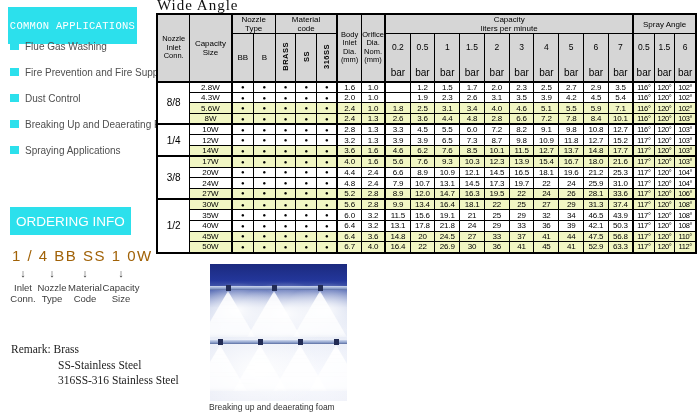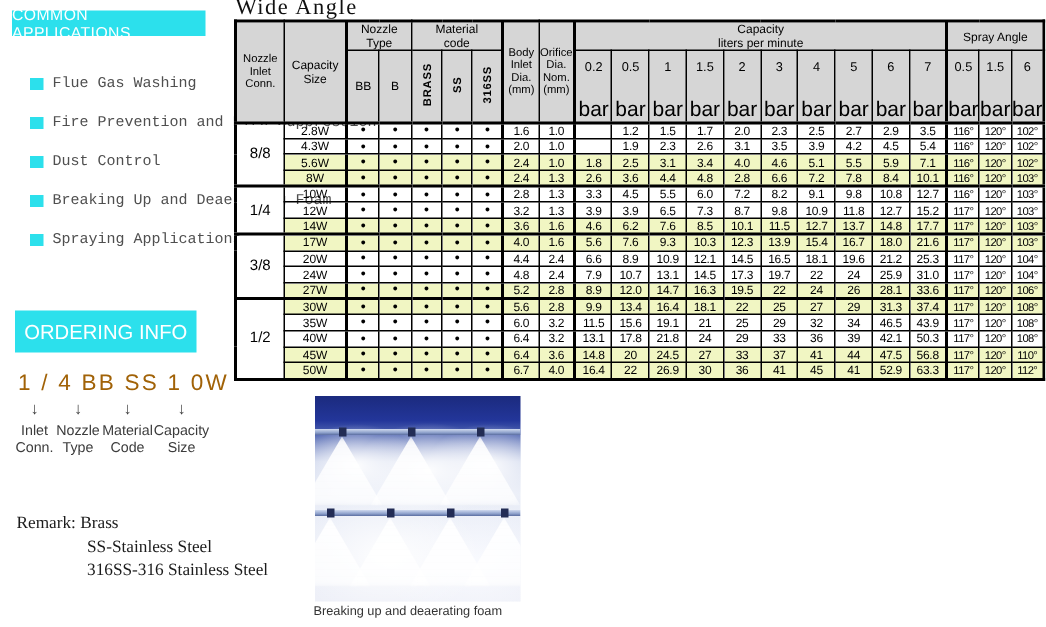--- a/index.html
+++ b/index.html
@@ -3,23 +3,23 @@
 <meta charset="utf-8">
 <style>
   * { box-sizing: border-box; }
   html,body { margin:0; padding:0; background:#fff; }
   .page { position:relative; width:697px; height:418px; background:#fff;
           font-family:"Liberation Sans",sans-serif; overflow:hidden; }
 
   
   .cyan { position:absolute; background:#2ce0ec; color:#fff;
           display:flex; align-items:center; justify-content:center; }
-  .apps-title { left:8px; top:7px; width:129px; height:17px; font-size:10.5px; letter-spacing:.3px; }
+  .apps-title { left:8px; top:7px; width:129px; height:37px; font-size:10.5px; letter-spacing:.3px;font-family:Liberation Mono, monospace; }
   .ordering-title { left:10px; top:207px; width:121px; height:28px; font-size:13.5px; }
-  .apps { position:absolute; left:10px; top:33px; margin:10px; padding:0; list-style:none;font-family:Liberation Mono, monospace; }
+  .apps { position:absolute; left:10px; top:33px; margin:0; padding:0; list-style:none; }
   .apps li { height:26px; display:flex; align-items:center; font-size:10px; color:#4f4f4f; white-space:nowrap; }
   .apps .sq { width:9px; height:8px; background:#2ce0ec; margin-right:6px; flex:none; }
   .code { position:absolute; left:12px; top:247px; font-size:15px; color:#a16207;
           letter-spacing:1.5px; white-space:pre; }
   .parts { position:absolute; left:0; top:268px; width:152px; height:48px; font-size:9.5px; color:#3c3c3c; }
   .part { position:absolute; text-align:center; }
   .part .arrow { display:block; font-size:11px; line-height:11px; margin-bottom:3px; }
   .part .plabel { white-space:pre-line; line-height:11px; }
   .remark { position:absolute; left:11px; top:342px; font-family:"Liberation Serif",serif;
             font-size:11.5px; color:#1c1c1c; line-height:15.5px; }
@@ -36,21 +36,21 @@
   .spec thead th { background:#d6d6d6; font-weight:normal; }
   .spec thead tr:last-child th { border-bottom-width:2px; }
   .pre  { white-space:pre-line; line-height:9px; font-size:8px; }
   .smallh { font-size:7.5px; text-align:left; padding-left:2px; line-height:8.5px; white-space:pre-line; }
   .tL { border-left-width:2px !important; }
   .bot { vertical-align:bottom; padding-bottom:4px; font-weight:bold; font-size:8px; }
   .vcell { vertical-align:bottom; padding-bottom:3px; }
   .vert { writing-mode:vertical-rl; transform:rotate(180deg); font-weight:bold; font-size:7.5px; letter-spacing:.5px; }
   .pcell { vertical-align:top; }
   .pnum { display:block; margin-top:5px; font-size:8.5px; }
-  .pbar { display:block; margin-top:15px; font-size:14px; }
+  .pbar { display:block; margin-top:15px; font-size:10px; }
   .spec tbody tr { height:10.7px; }
   .spec tbody tr.gs td { border-top-width:2px; }
   .inlet { font-size:10px; background:#fff; }
   .size { font-size:8px; }
   .dot { font-size:6px; line-height:1; }
   .num { font-size:8px; letter-spacing:-.2px; }
   .ang { font-size:7.5px; letter-spacing:-.4px; }
   td.hl { background:#f1f6c3; }
 
   

